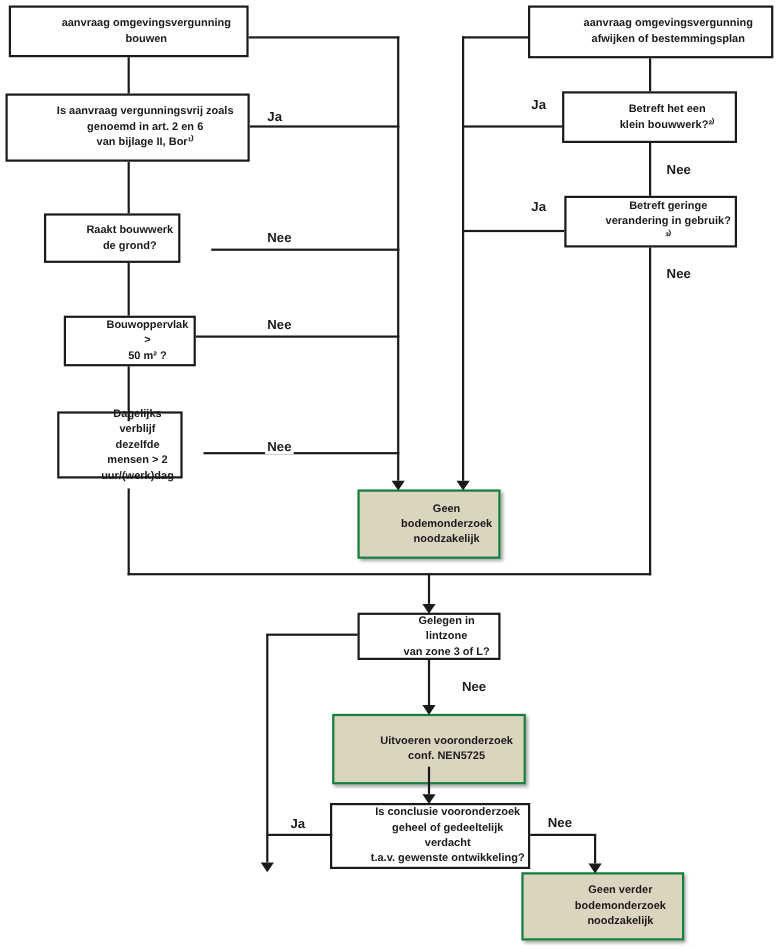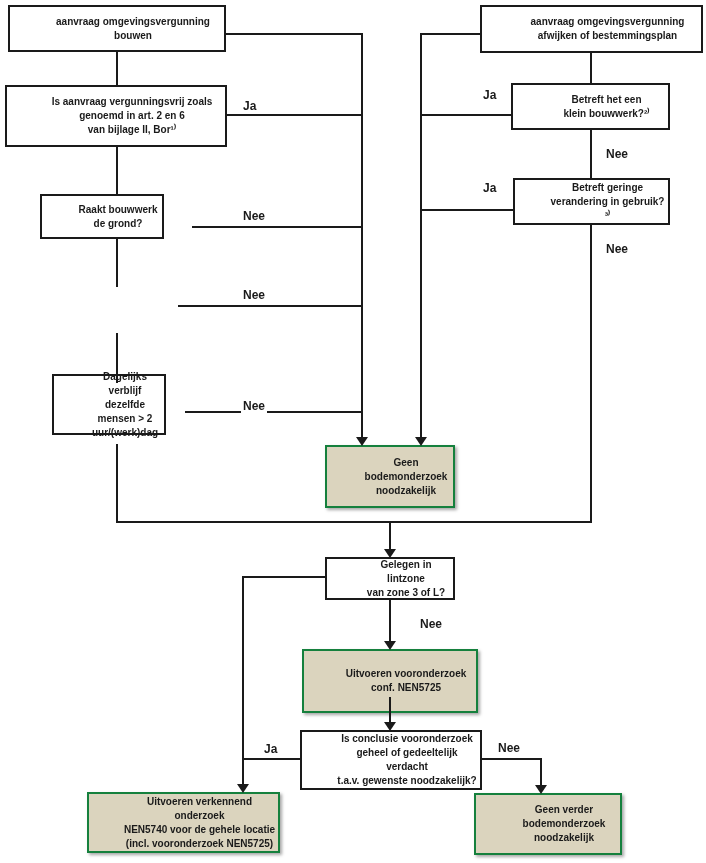--- a/index.html
+++ b/index.html
@@ -64,20 +64,24 @@
   </div>
   <div class="node" style="left:5px;top:85px;width:222px;height:62px">
     <span class="node-text">Is aanvraag vergunningsvrij zoals
 genoemd in art. 2 en 6
 van bijlage II, Bor¹⁾</span>
   </div>
   <div class="node" style="left:40px;top:194px;width:124px;height:45px">
     <span class="node-text">Raakt bouwwerk
 de grond?</span>
   </div>
+  <div class="node" style="left:58px;top:287px;width:120px;height:46px">
+    <span class="node-text">Bouwoppervlak &gt;
+50 m² ?</span>
+  </div>
   <div class="node" style="left:52px;top:374px;width:114px;height:61px">
     <span class="node-text">Dagelijks verblijf
 dezelfde mensen &gt; 2
 uur/(werk)dag</span>
   </div>
   <div class="node shaded" style="left:325px;top:445px;width:130px;height:63px">
     <span class="node-text">Geen
 bodemonderzoek
 noodzakelijk</span>
   </div>
@@ -97,26 +101,21 @@
     <span class="node-text">Gelegen in lintzone
 van zone 3 of L?</span>
   </div>
   <div class="node shaded" style="left:302px;top:649px;width:176px;height:64px">
     <span class="node-text">Uitvoeren vooronderzoek
 conf. NEN5725</span>
   </div>
   <div class="node" style="left:300px;top:730px;width:182px;height:60px">
     <span class="node-text">Is conclusie  vooronderzoek
 geheel of gedeeltelijk verdacht
-t.a.v. gewenste noodzakelijk?</span>
-  </div>
-  <div class="node shaded" style="left:87px;top:792px;width:193px;height:61px">
-    <span class="node-text">Uitvoeren verkennend onderzoek
-NEN5740 voor de gehele locatie
-(incl. vooronderzoek NEN5725)</span>
+t.a.v. gewenste ontwikkeling?</span>
   </div>
   <div class="node shaded" style="left:474px;top:793px;width:148px;height:62px">
     <span class="node-text">Geen verder
 bodemonderzoek
 noodzakelijk</span>
   </div>
 
   <div class="vline" style="left:116px;top:52px;height:33px"></div>
   <div class="vline" style="left:116px;top:147px;height:47px"></div>
   <div class="vline" style="left:116px;top:239px;height:48px"></div>

